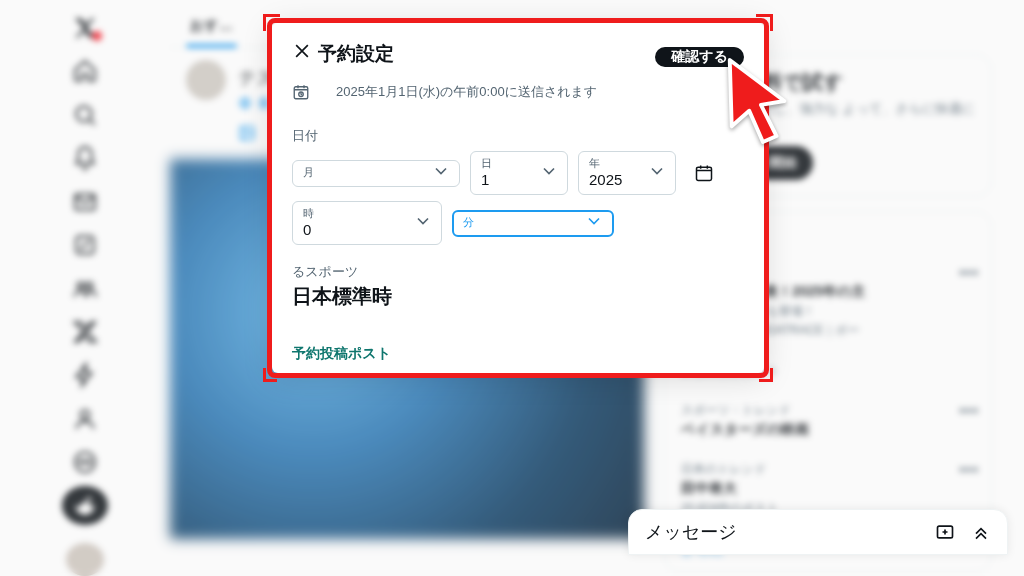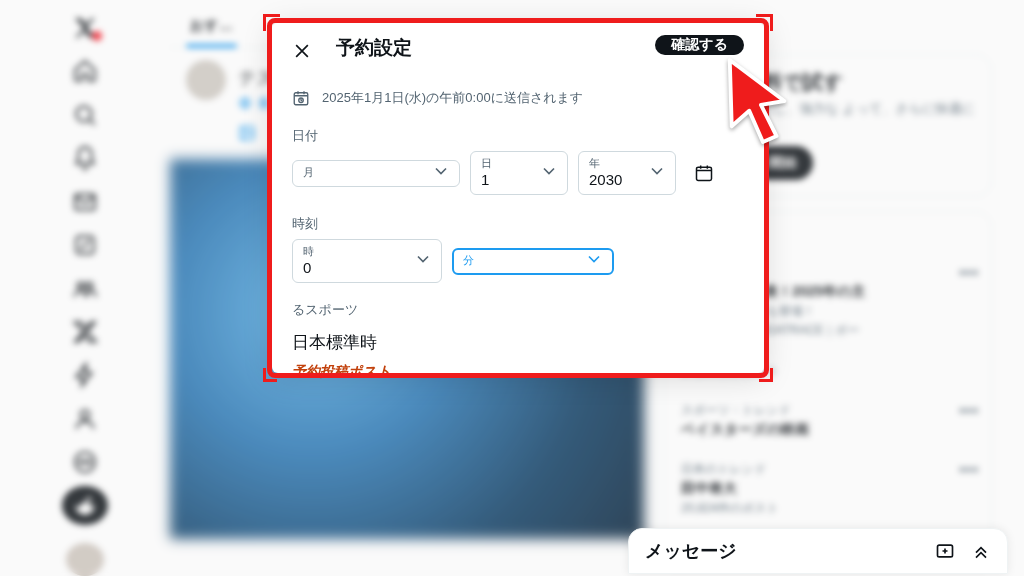--- a/index.html
+++ b/index.html
@@ -78,24 +78,24 @@
   .trend{
     padding:10px 16px 12px; position:relative;
   }
   .trend .meta{ font-size:12px; color:#536471;}
   .trend .title{ font-size:14px; font-weight:700; margin-top:2px;}
   .trend .title2{ font-size:12px; color:#536471; margin-top:2px;}
   .trend .count{ font-size:12px; color:#536471; margin-top:2px;}
   .trend .more{ position:absolute; right:12px; top:10px; color:#536471; letter-spacing:1px; font-weight:bold;}
   .showmore{ color:#1d9bf0; font-size:14px; padding:12px 16px;}
   .msg-dock{
-    position:absolute; right:16px; bottom:2px; width:380px; height:46px;
+    position:absolute; right:16px; bottom:21px; width:380px; height:46px;
     background:#fff; border:1px solid #eff3f4; border-radius:14px 14px 0 0;
     box-shadow:0 0 10px rgba(0,0,0,.08);
-    display:flex; align-items:center; padding:0 16px; font-weight:700; font-size:18px;
+    display:flex; align-items:center; padding:0 16px; font-weight:400; font-size:18px;
   }
   .msg-dock .spacer{flex:1;}
   .msg-dock svg{ width:20px; height:20px; stroke:#0f1419; fill:none; stroke-width:2;}
   .msg-dock .gap{width:16px;}
 
   
   .scrim{
     position:absolute; inset:0; backdrop-filter: blur(3px); background:rgba(230,230,230,.18);
   }
 
@@ -116,33 +116,33 @@
     position:absolute; width:14px; height:14px; border:3px solid #ef1c1c;
   }
   .modal-border .bl{ left:-9px; bottom:-9px; border-right:none; border-top:none;}
   .modal-border .br{ right:-9px; bottom:-9px; border-left:none; border-top:none;}
 
   .modal{
     position:absolute; inset:5px; background:#fff; border-radius:6px;
     display:flex; flex-direction:column; padding:12px 20px 10px 20px;
     box-shadow:0 4px 30px rgba(0,0,0,.15);
   }
-  .modal .header{ display:flex; align-items:flex-start; gap:18px; }
+  .modal .header{ display:flex; align-items:flex-end; }
   .modal .close{ width:32px; height:32px; display:flex; align-items:center; justify-content:center; margin-left:-6px;}
   .modal .close svg{ width:20px; height:20px; stroke:#0f1419; stroke-width:2; fill:none;}
   .modal .title{ font-size:19px; font-weight:800;}
   .modal .confirm{
     margin-left:auto; background:#0f1419; color:#fff; font-weight:700; font-size:14px;
     padding:1px 16px; border-radius:9999px;
   }
   .modal .summary{
-    display:flex; align-items:center; gap:12px; margin-top:22px; color:#536471; font-size:13px;
+    display:flex; align-items:center; gap:26px; margin-top:16px; color:#536471; font-size:13px;
   }
   .modal .summary svg{width:18px;height:18px; stroke:#536471; fill:none; stroke-width:1.8;}
-  .modal .section-label{ font-size:13px; color:#536471; margin-top:20px;}
+  .modal .section-label{ font-size:13px; color:#536471; margin-top:26px;}
   .modal .row{ display:flex; gap:10px; margin-top:6px; align-items:center;}
   .field{
     border:1px solid #cfd9de; border-radius:6px; padding:4px 10px 6px 10px;
     display:flex; flex-direction:column; position:relative; background:#fff;
   }
   .field.focused{ border:2px solid #1d9bf0; padding:3px 9px 5px 9px;}
   .field .flabel{ font-size:11px; color:#536471;}
   .field.focused .flabel{ color:#1d9bf0;}
   .field .fval{ font-size:15px; color:#0f1419;}
   .field .chev{
@@ -150,25 +150,25 @@
   }
   .field .chev svg{ width:20px; height:20px; stroke:#536471; fill:none; stroke-width:2;}
   .field.focused .chev svg{ stroke:#1d9bf0;}
   .w-month{ width:168px;} .w-day{ width:98px;} .w-year{ width:98px;}
   .w-hour{ width:150px;} .w-min{ width:162px;}
   .cal-btn{
     width:36px; height:36px; display:flex; align-items:center; justify-content:center; border-radius:8px;
   }
   .cal-btn svg{ width:20px; height:20px; stroke:#0f1419; fill:none; stroke-width:1.8;}
   .tz-label{ font-size:13px; color:#536471; margin-top:18px;}
-  .tz-val{ font-size:17px; margin-top:12px;}
+  .tz-val{ font-size:20px; margin-top:2px;font-weight:bold;}
   .modal .footer{
     margin-top:auto; padding-top:8px;
   }
-  .modal .footer a{ color:#c2410c; font-weight:700; font-size:14px; text-decoration:none;font-style:italic;}
+  .modal .footer a{ color:#0f766e; font-weight:700; font-size:14px; text-decoration:none;}
 
   
   .cursor{
     position:absolute; left:720px; top:56px; width:78px; height:88px; pointer-events:none;
     filter: drop-shadow(0 2px 2px rgba(0,0,0,.35));
   }
 
 </style>
 </head>
 <body>
@@ -366,34 +366,33 @@
       </div>
       <div class="field w-day">
         <span class="flabel">日</span>
         <span class="fval">1</span>
         <span class="chev"><svg viewBox="0 0 24 24">
               <path d="m6 9 6 6 6-6"></path>
             </svg></span>
       </div>
       <div class="field w-year">
         <span class="flabel">年</span>
-        <span class="fval">2030</span>
+        <span class="fval">2025</span>
         <span class="chev"><svg viewBox="0 0 24 24">
               <path d="m6 9 6 6 6-6"></path>
             </svg></span>
       </div>
       <div class="cal-btn">
         <svg viewBox="0 0 24 24">
             <rect x="3" y="5" width="18" height="16" rx="2"></rect>
             <path d="M3 9h18M8 3v4M16 3v4"></path>
           </svg>
       </div>
     </div>
 
-    <div class="section-label">時刻</div>
     <div class="row">
       <div class="field w-hour">
         <span class="flabel">時</span>
         <span class="fval">0</span>
         <span class="chev"><svg viewBox="0 0 24 24">
               <path d="m6 9 6 6 6-6"></path>
             </svg></span>
       </div>
       <div class="field w-min focused">
         <span class="flabel">分</span>

